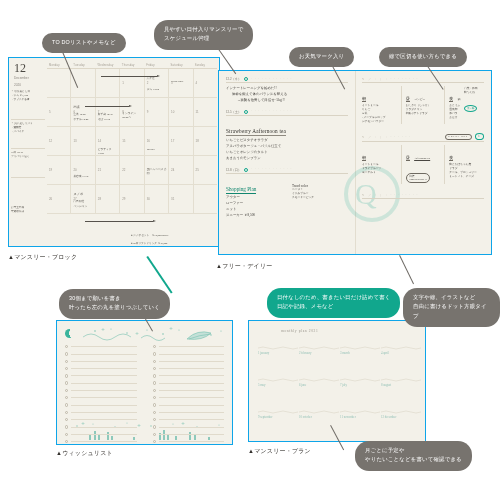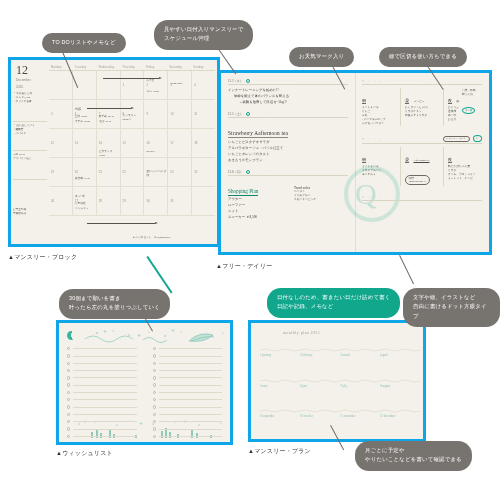--- a/index.html
+++ b/index.html
@@ -11,21 +11,21 @@
     position:relative;
     overflow:hidden;
     color:#3a3733;
   }
   .stage { position:absolute; inset:0; }
 
   
   .spread {
     position:absolute;
     background:#f3f1e9;
-    border:3px solid #0ea5e9;
+    border:1px solid #0ea5e9;
     overflow:hidden;
   }
   .spread .gutter {
     position:absolute; top:0; bottom:0; left:50%;
     width:1px; background:#e2ddcf;
   }
 
   
   .callout {
     position:absolute;

